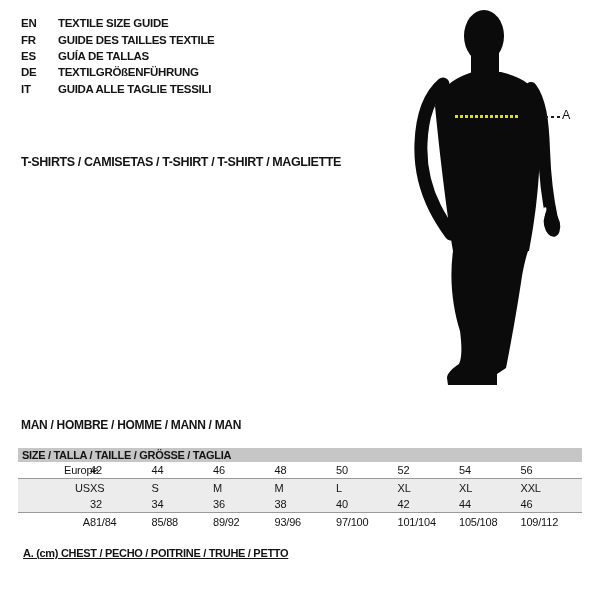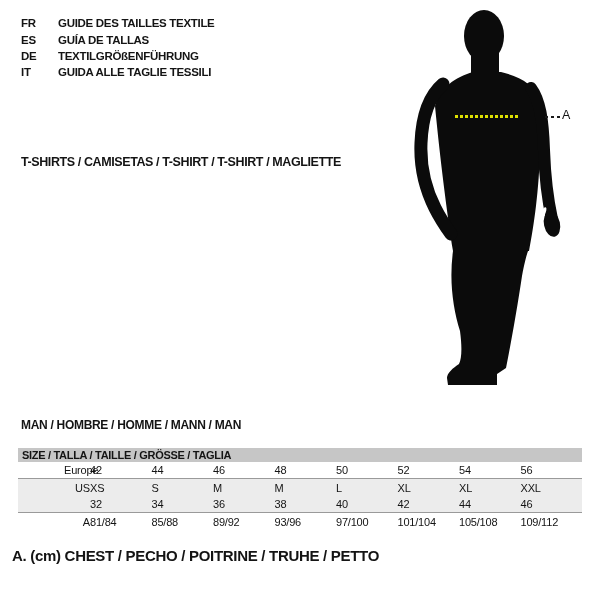--- a/index.html
+++ b/index.html
@@ -65,28 +65,32 @@
     height:17px;align-items:center;
     font-size:11px;letter-spacing:-0.2px;
   }
   .t-row.shade{background:var(--row-shade);}
   .t-row.rule{border-bottom:1px solid var(--rule);}
   .t-label{padding-left:4px;text-align:right;margin-left:42px;}
   .t-cell{text-align:left;}
 
   
   .footnote{
-    position:absolute;left:12px;top:547px;
-    font-size:15px;font-weight:700;letter-spacing:-0.3px;white-space:nowrap;
+    position:absolute;left:23px;top:547px;
+    font-size:11px;font-weight:700;letter-spacing:-0.3px;white-space:nowrap;text-decoration:underline;
   }
 </style>
 </head>
 <body>
 
 <div class="lang-list">
+    <div class="lang-row">
+      <span class="lang-code">EN</span>
+      <span class="lang-label">TEXTILE SIZE GUIDE</span>
+    </div>
     <div class="lang-row">
       <span class="lang-code">FR</span>
       <span class="lang-label">GUIDE DES TAILLES TEXTILE</span>
     </div>
     <div class="lang-row">
       <span class="lang-code">ES</span>
       <span class="lang-label">GUÍA DE TALLAS</span>
     </div>
     <div class="lang-row">
       <span class="lang-code">DE</span>

